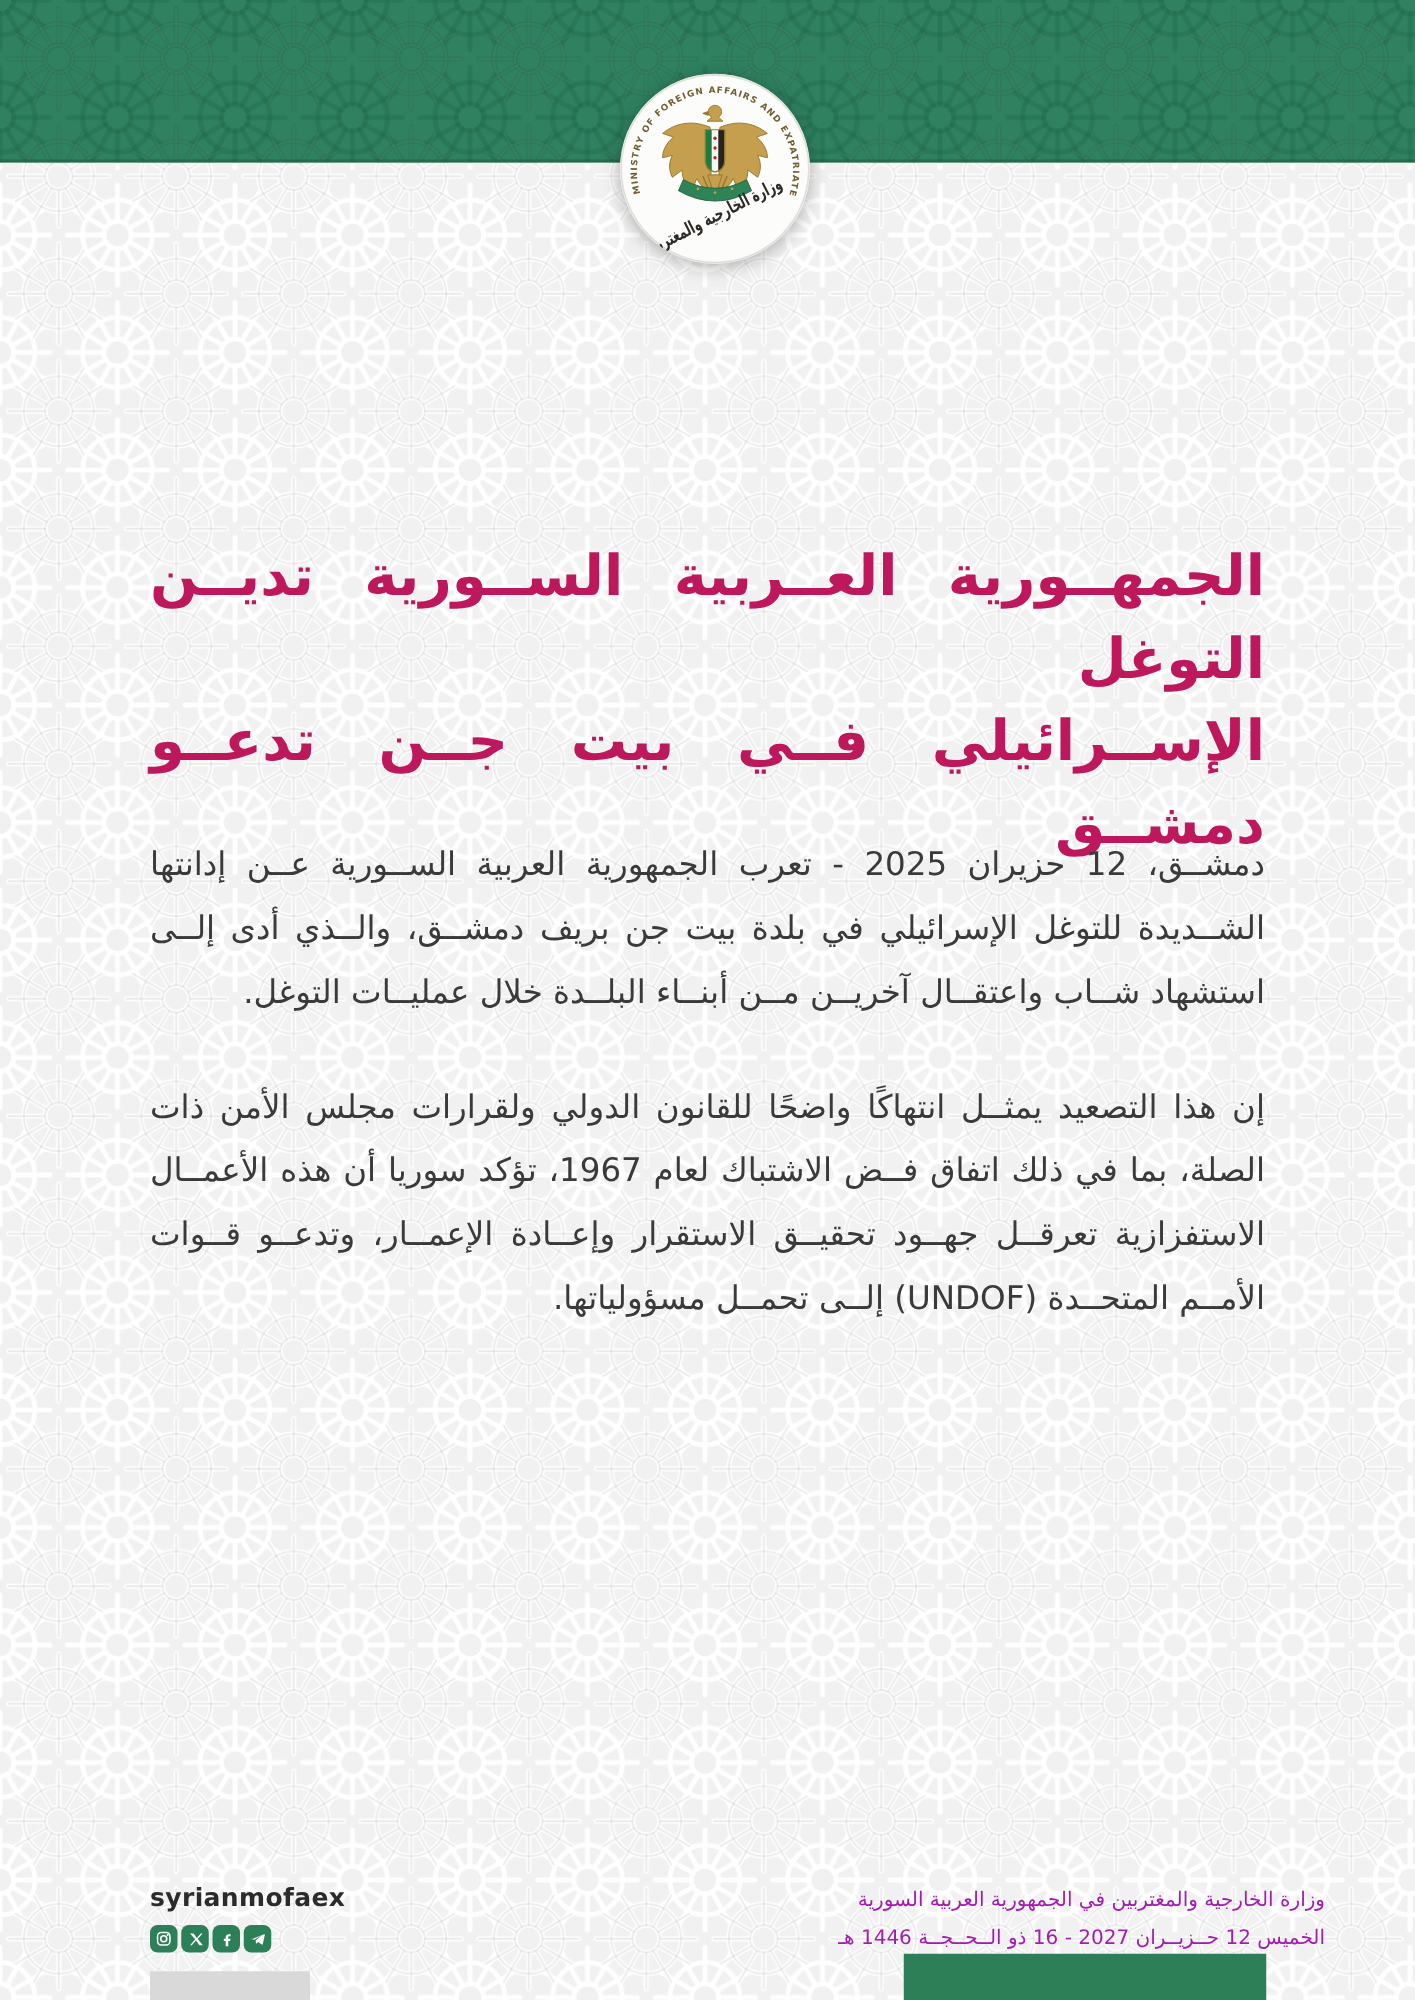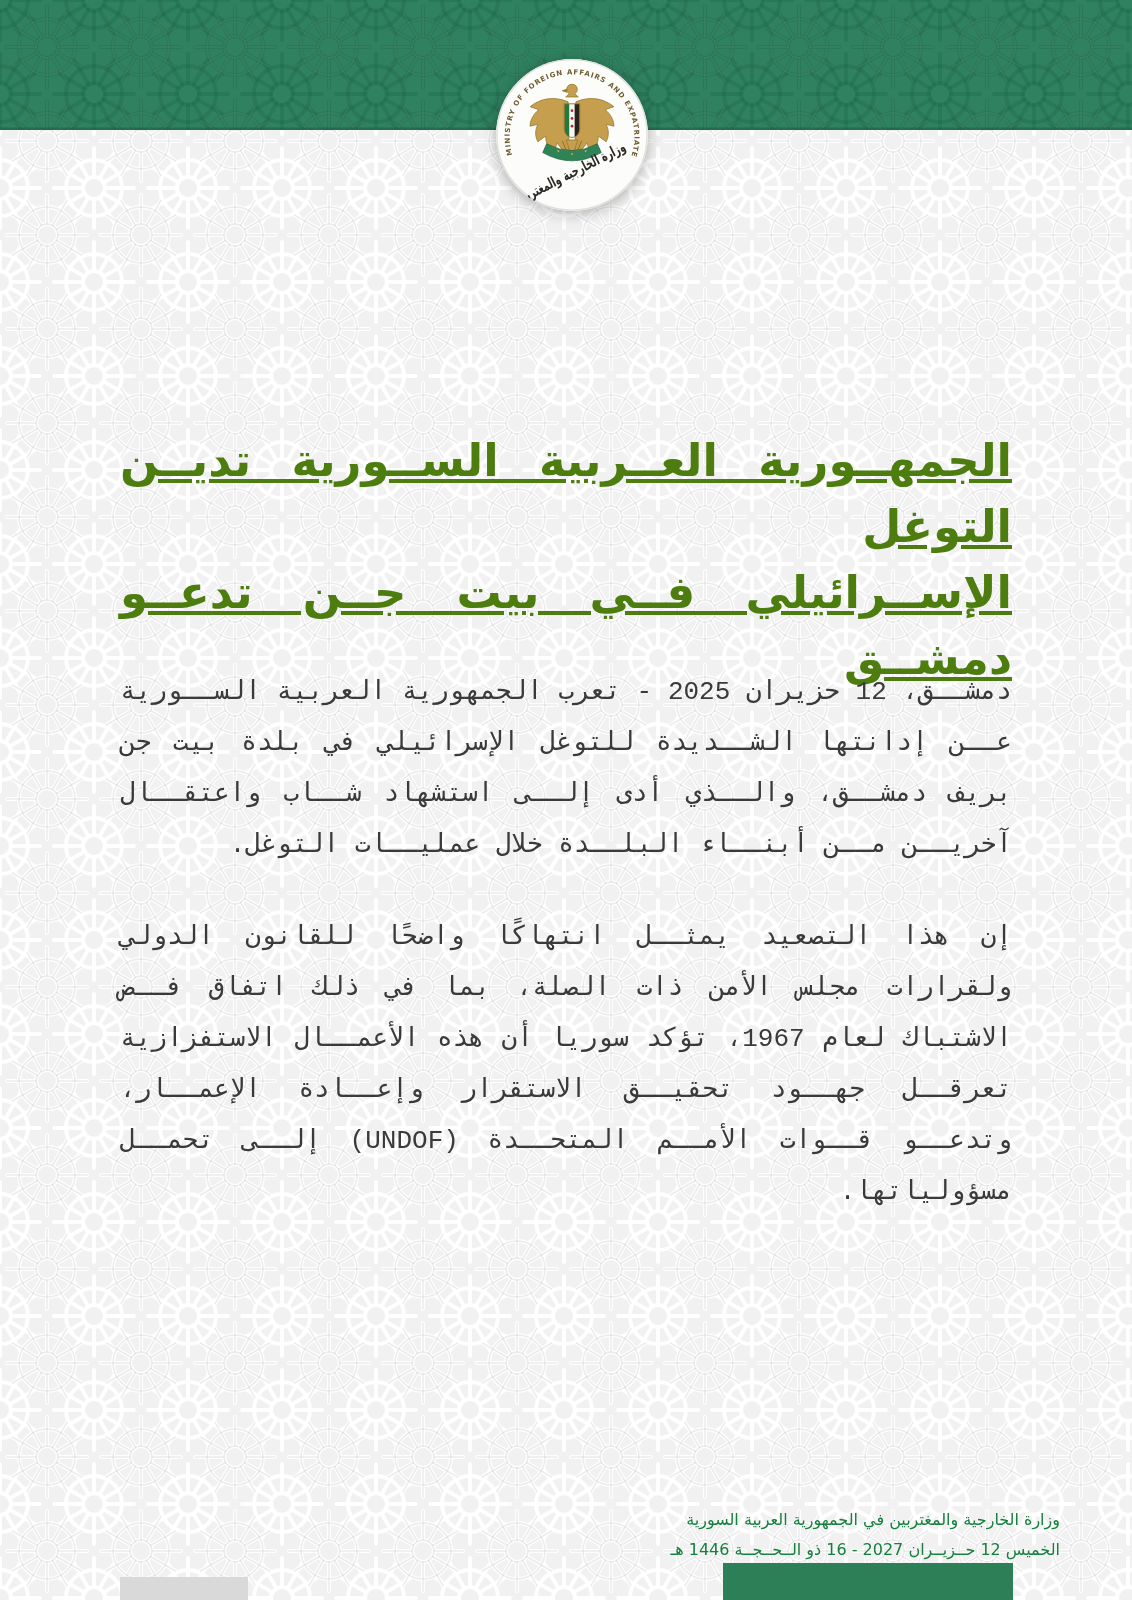--- a/index.html
+++ b/index.html
@@ -11,45 +11,45 @@
   .bg-svg{position:absolute;left:0;top:0;z-index:0;display:block;}
   .content{position:absolute;inset:0;z-index:1;}
 
   .seal{
     position:absolute;left:494px;top:57px;width:156px;height:156px;
     filter:drop-shadow(0 3px 7px rgba(0,0,0,.28));
   }
 
   .title{
     position:absolute;left:120px;right:120px;top:428px;
-    direction:rtl;color:#4d7c0f;font-weight:700;
-    font-size:45px;line-height:66px;text-decoration:underline;
+    direction:rtl;color:#be185d;font-weight:700;
+    font-size:45px;line-height:66px;
   }
   .title-line{text-align:justify;text-align-last:justify;white-space:normal;}
 
   .body-text{
     position:absolute;left:120px;right:120px;top:667px;
     direction:rtl;text-align:justify;color:#3a3a3a;
-    font-size:26px;line-height:51px;font-family:Liberation Mono, monospace;
+    font-size:26px;line-height:51px;
   }
   .body-text p{margin:0 0 41px 0;}
 
   .footer-left{position:absolute;left:120px;top:1506px;}
   .handle{font-size:20px;font-weight:600;color:#2b2b2b;letter-spacing:.3px;}
   .icons{display:flex;gap:3px;margin-top:10px;}
   .icon{
     width:22px;height:22px;border-radius:6px;background:#2d7f58;
     display:flex;align-items:center;justify-content:center;cursor:pointer;
   }
   .icon svg{display:block;}
   .gray-bar{position:absolute;left:120px;top:1577px;width:128px;height:23px;background:#d9d9da;}
 
   .footer-right{
     position:absolute;right:72px;top:1505px;
-    direction:rtl;text-align:right;color:#15803d;
+    direction:rtl;text-align:right;color:#a21caf;
     font-size:16px;line-height:30px;
   }
   .green-bar{position:absolute;left:723px;top:1563px;width:290px;height:37px;background:#2c7f57;}
 </style>
 </head>
 <body>
 
 <div class="page">
 
   <svg class="bg-svg" width="1132" height="1600" viewBox="0 0 1132 1600" aria-hidden="true">
@@ -143,20 +143,47 @@
     <h1 class="title" dir="rtl" style="margin:0;">
       <div class="title-line">الجمهــورية العــربية الســورية تديــن التوغل</div>
       <div class="title-line">الإســرائيلي فــي بيت جــن تدعــو دمشــق</div>
     </h1>
 
     <div class="body-text" dir="rtl">
       <p>دمشــق، 12 حزيران 2025 - تعرب الجمهورية العربية الســورية عــن إدانتها الشــديدة للتوغل الإسرائيلي في بلدة بيت جن بريف دمشــق، والــذي أدى إلــى استشهاد شــاب واعتقــال آخريــن مــن أبنــاء البلــدة خلال عمليــات التوغل.</p>
       <p>إن هذا التصعيد يمثــل انتهاكًا واضحًا للقانون الدولي ولقرارات مجلس الأمن ذات الصلة، بما في ذلك اتفاق فــض الاشتباك لعام 1967، تؤكد سوريا أن هذه الأعمــال الاستفزازية تعرقــل جهــود تحقيــق الاستقرار وإعــادة الإعمــار، وتدعــو قــوات الأمــم المتحــدة (UNDOF) إلــى تحمــل مسؤولياتها.</p>
     </div>
 
+    <div class="footer-left">
+      <div class="handle">syrianmofaex</div>
+      <div class="icons">
+        <div class="icon">
+          <svg width="16" height="16" viewBox="0 0 22 22">
+            <rect x="4.2" y="4.2" width="13.6" height="13.6" rx="4" fill="none" stroke="#fff" stroke-width="1.7"></rect>
+            <circle cx="11" cy="11" r="3.3" fill="none" stroke="#fff" stroke-width="1.7"></circle>
+            <circle cx="15.3" cy="6.8" r="1.15" fill="#fff"></circle>
+          </svg>
+        </div>
+        <div class="icon">
+          <svg width="15" height="15" viewBox="0 0 22 22">
+            <path d="M4.5,4 h4 l4,5.3 L17,4 h2 l-5.5,6.6 L19.5,18 h-4 l-4.2,-5.6 L6.5,18 h-2 l6,-7.2 Z" fill="#fff"></path>
+          </svg>
+        </div>
+        <div class="icon">
+          <svg width="15" height="15" viewBox="0 0 22 22">
+            <path d="M12.6,19 v-6 h2.2 l.4,-2.6 h-2.6 V8.7 c0,-.8 .4,-1.3 1.3,-1.3 h1.4 V5 c-.6,-.1 -1.5,-.15 -2.1,-.15 c-2.2,0 -3.6,1.3 -3.6,3.6 v1.95 H7.4 v2.6 h2.2 v6 Z" fill="#fff"></path>
+          </svg>
+        </div>
+        <div class="icon">
+          <svg width="15" height="15" viewBox="0 0 22 22">
+            <path d="M3.6,10.8 L18,5 c.6,-.25 1.05,.1 .85,1 L16.4,16.6 c-.15,.65 -.55,.8 -1.1,.5 L11.1,14 l-2,1.95 c-.25,.25 -.6,.15 -.65,-.25 L8.1,12.3 l7.2,-6 -8.9,5.1 -2.75,-.85 c-.6,-.2 -.6,-.65 -.05,-.75 z" fill="#fff"></path>
+          </svg>
+        </div>
+      </div>
+    </div>
     <div class="gray-bar"></div>
 
     <div class="footer-right" dir="rtl">
       <div>وزارة الخارجية والمغتربين في الجمهورية العربية السورية</div>
       <div>الخميس 12 حــزيــران 2027 - 16 ذو الــحــجــة 1446 هـ</div>
     </div>
     <div class="green-bar"></div>
 
   </div>
 </div>

